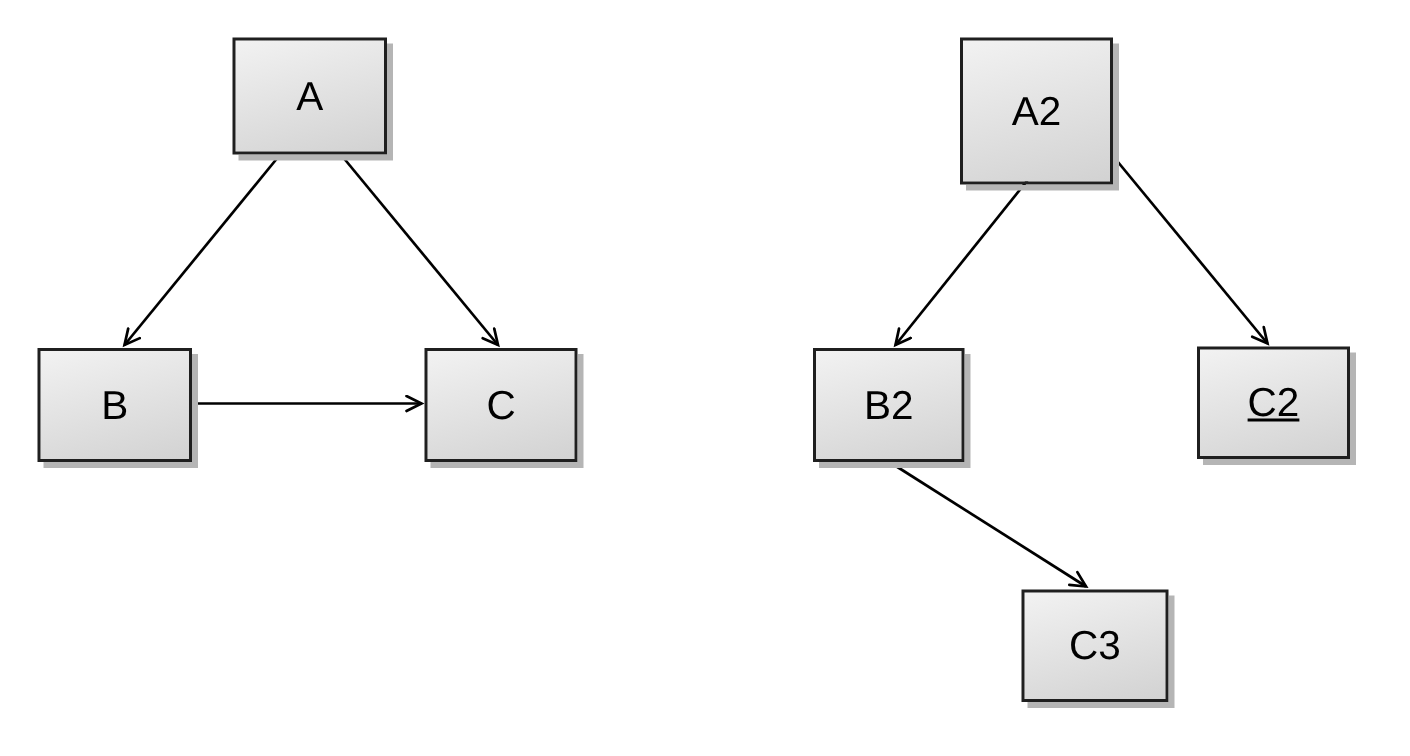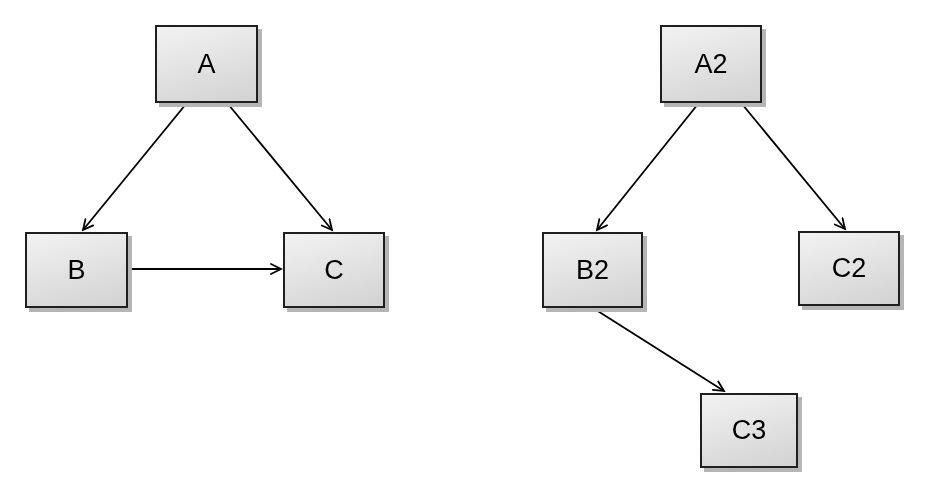--- a/index.html
+++ b/index.html
@@ -53,17 +53,17 @@
         <line x1="129" y1="269" x2="281" y2="269" stroke="#000000" stroke-width="1.8" marker-end="url(#arrow-open)"></line>
         <line x1="698" y1="104" x2="597" y2="230" stroke="#000000" stroke-width="1.8" marker-end="url(#arrow-open)"></line>
         <line x1="742" y1="104" x2="845" y2="229" stroke="#000000" stroke-width="1.8" marker-end="url(#arrow-open)"></line>
         <line x1="593" y1="308" x2="724" y2="391" stroke="#000000" stroke-width="1.8" marker-end="url(#arrow-open)"></line>
       </g>
   </svg>
 
 <div class="node" style="left: 155px; top: 25px; width: 103px; height: 78px;">A</div>
     <div class="node" style="left: 25px; top: 232px; width: 103px; height: 76px;">B</div>
     <div class="node" style="left: 283px; top: 232px; width: 102px; height: 76px;">C</div>
-    <div class="node" style="left: 660px; top: 25px; width: 102px; height: 78px;">A2</div>
+    <div class="node" style="left: 640px; top: 25px; width: 102px; height: 98px;">A2</div>
     <div class="node" style="left: 542px; top: 232px; width: 101px; height: 76px; text-align: right;">B2</div>
-    <div class="node" style="left: 798px; top: 231px; width: 102px; height: 75px;">C2</div>
-    <div class="node" style="left: 700px; top: 393px; width: 98px; height: 75px;">C3</div>
+    <div class="node" style="left: 798px; top: 231px; width: 102px; height: 75px; text-decoration: underline;">C2</div>
+    <div class="node" style="left: 681px; top: 393px; width: 98px; height: 75px;">C3</div>
   </div>
 
 </body></html>

